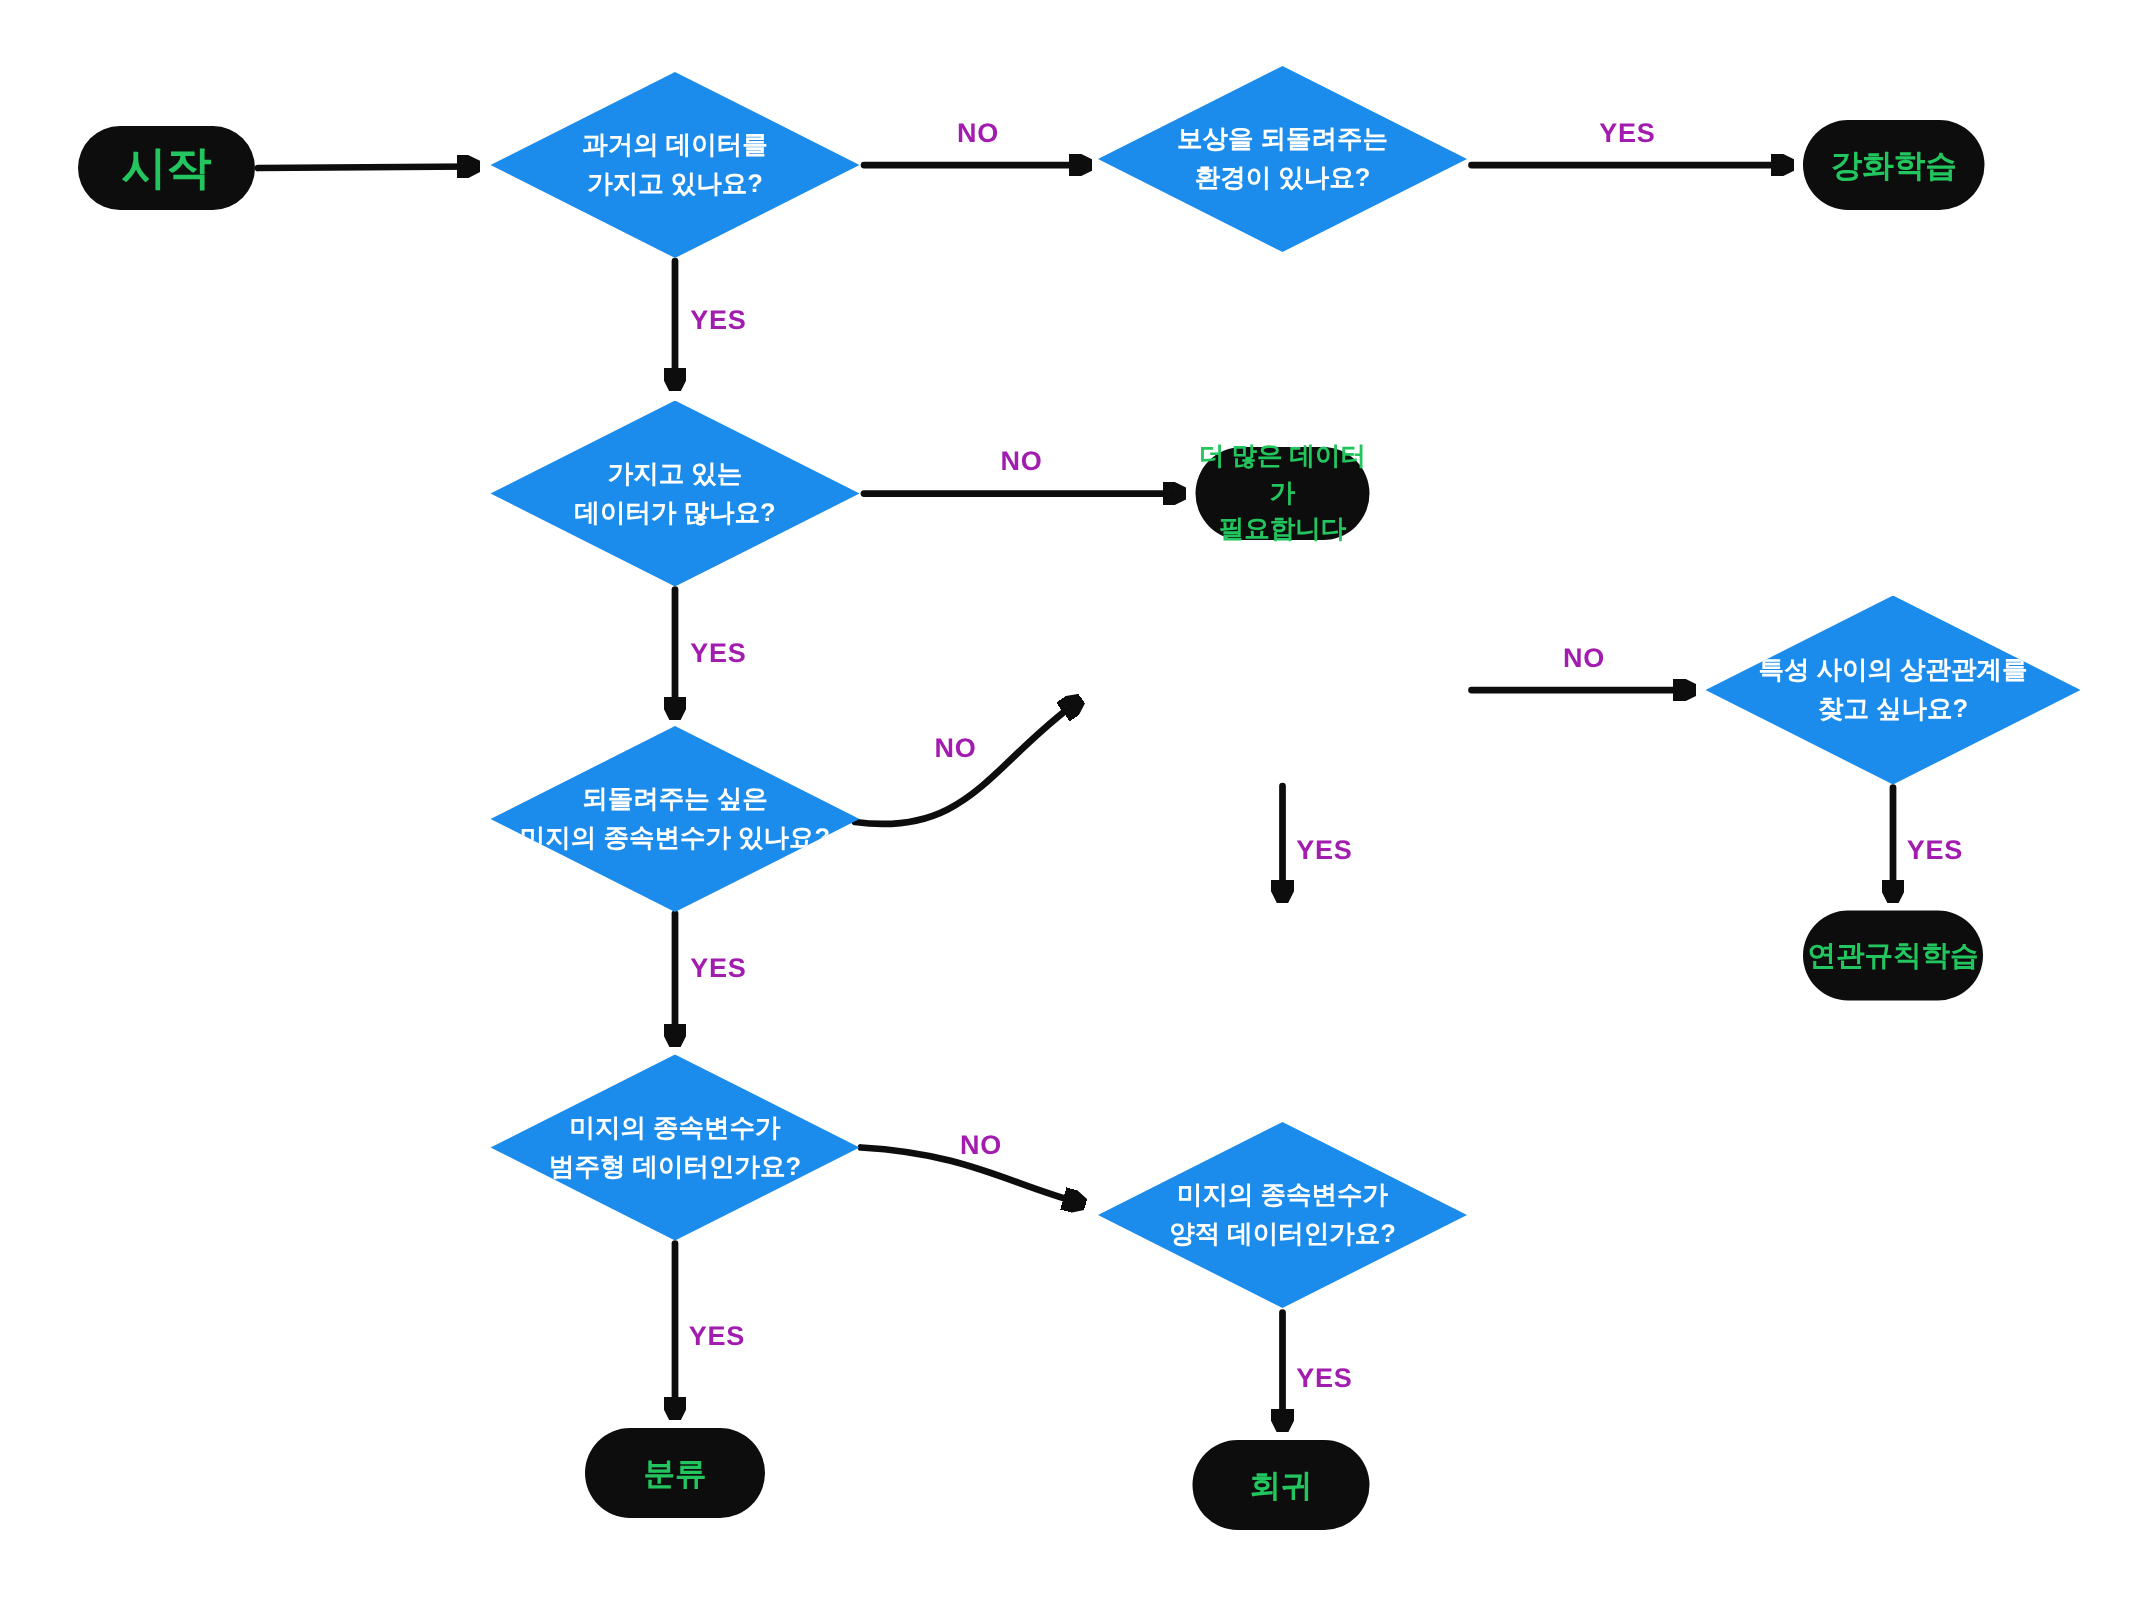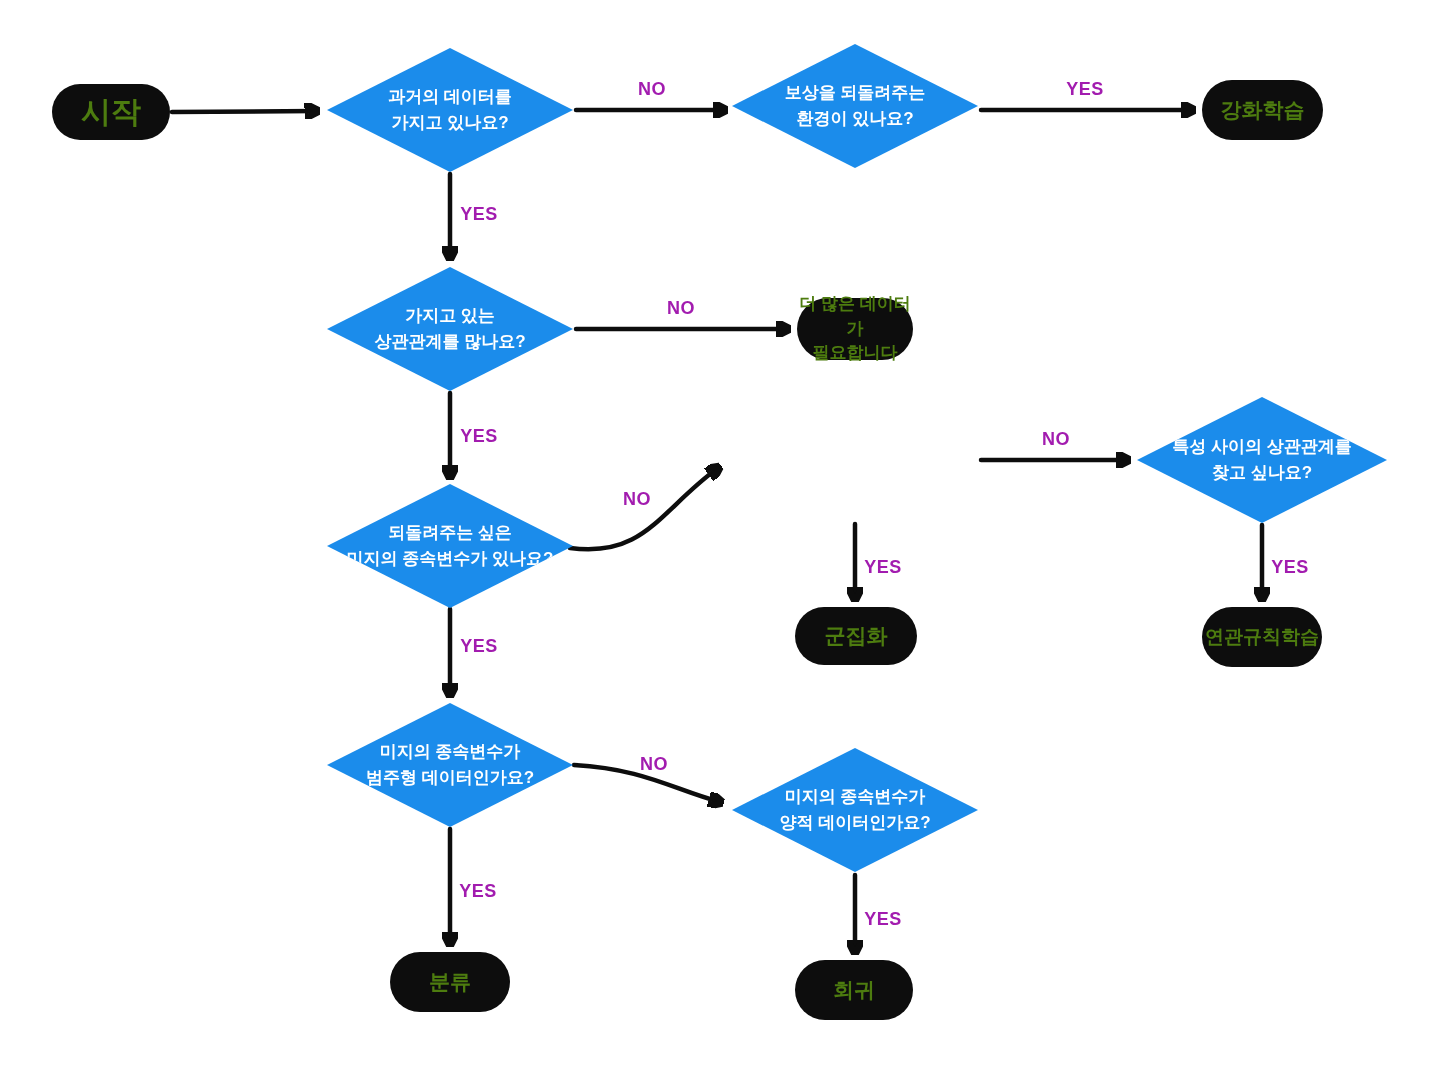--- a/index.html
+++ b/index.html
@@ -37,21 +37,21 @@
     white-space: pre-line;
   }
   .pill {
     position: absolute;
     background: #0d0d0d;
     border-radius: 32px;
     display: flex;
     align-items: center;
     justify-content: center;
     text-align: center;
-    color: #4d7c0f;
+    color: #22c55e;
     font-weight: 700;
     font-size: 21px;
     white-space: pre-line;
   }
   .elabel {
     position: absolute;
     transform: translate(-50%, -50%);
     font-weight: 800;
     font-size: 18px;
     letter-spacing: 0.5px;
@@ -113,31 +113,30 @@
     <path d="M 1262 525 L 1262 598" marker-end="url(#ah)"></path>
     <path d="M 450 829 L 450 943" marker-end="url(#ah)"></path>
     <path d="M 574 765 C 644 769, 672 789, 720 802" marker-end="url(#ah)"></path>
     <path d="M 855 875 L 855 951" marker-end="url(#ah)"></path>
   </svg>
 
   <div class="pill" id="n-start">시작</div>
   <div class="pill" id="n-more">더 많은 데이터가
 필요합니다</div>
   <div class="pill" id="n-rl">강화학습</div>
-  <div class="pill" id="n-clust">군집화</div>
   <div class="pill" id="n-class">분류</div>
   <div class="pill" id="n-assoc">연관규칙학습</div>
   <div class="pill" id="n-regr">회귀</div>
 
   <div class="diamond" id="d-past">과거의 데이터를
 가지고 있나요?</div>
   <div class="diamond" id="d-reward">보상을 되돌려주는
 환경이 있나요?</div>
   <div class="diamond" id="d-lots">가지고 있는
-상관관계를 많나요?</div>
+데이터가 많나요?</div>
   <div class="diamond" id="d-unknown">되돌려주는 싶은
 미지의 종속변수가 있나요?</div>
   <div class="diamond" id="d-corr">특성 사이의 상관관계를
 찾고 싶나요?</div>
   <div class="diamond" id="d-categ">미지의 종속변수가
 범주형 데이터인가요?</div>
   <div class="diamond" id="d-quant">미지의 종속변수가
 양적 데이터인가요?</div>
 
   <div class="elabel" id="el-past-no">NO</div>

